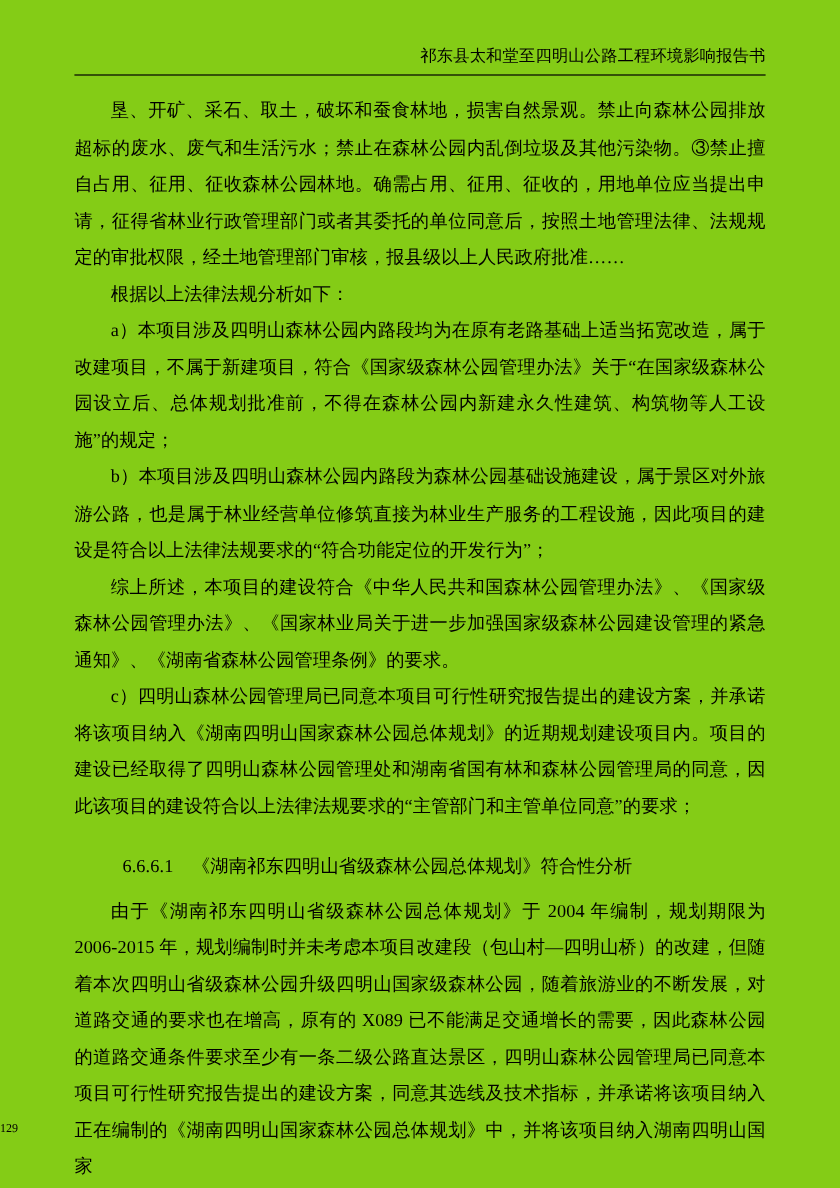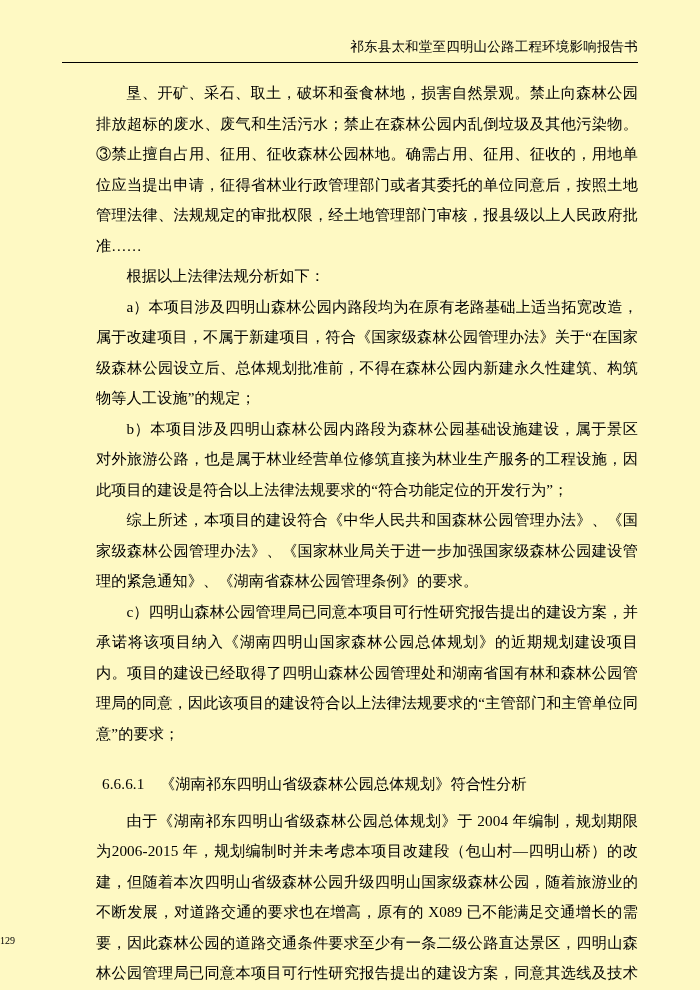--- a/index.html
+++ b/index.html
@@ -8,21 +8,21 @@
     background: #ffffff;
   }
   body {
     font-family: "Liberation Serif", "DejaVu Serif", serif;
     color: #111111;
   }
   .page {
     position: relative;
     width: 700px;
     height: 990px;
-    background: #fef9c3;
+    background: #84cc16;
     box-sizing: border-box;
     overflow: hidden;
   }
   .header {
     position: absolute;
     top: 38px;
     left: 62px;
     right: 62px;
     text-align: right;
     font-size: 13.5px;
@@ -47,21 +47,20 @@
     margin: 0 0 0 0;
     font-size: 15.2px;
     line-height: 30.5px;
     text-align: justify;
     text-justify: inter-ideograph;
     letter-spacing: 0.1px;
     color: #000;
   }
   p.indent2 {
     text-indent: 2em;
-    margin-left: 34px;
   }
   p.hang {
     text-indent: 0;
   }
   .num-head {
     display: block;
   }
   .num-head .num {
     display: inline-block;
     min-width: 46px;

